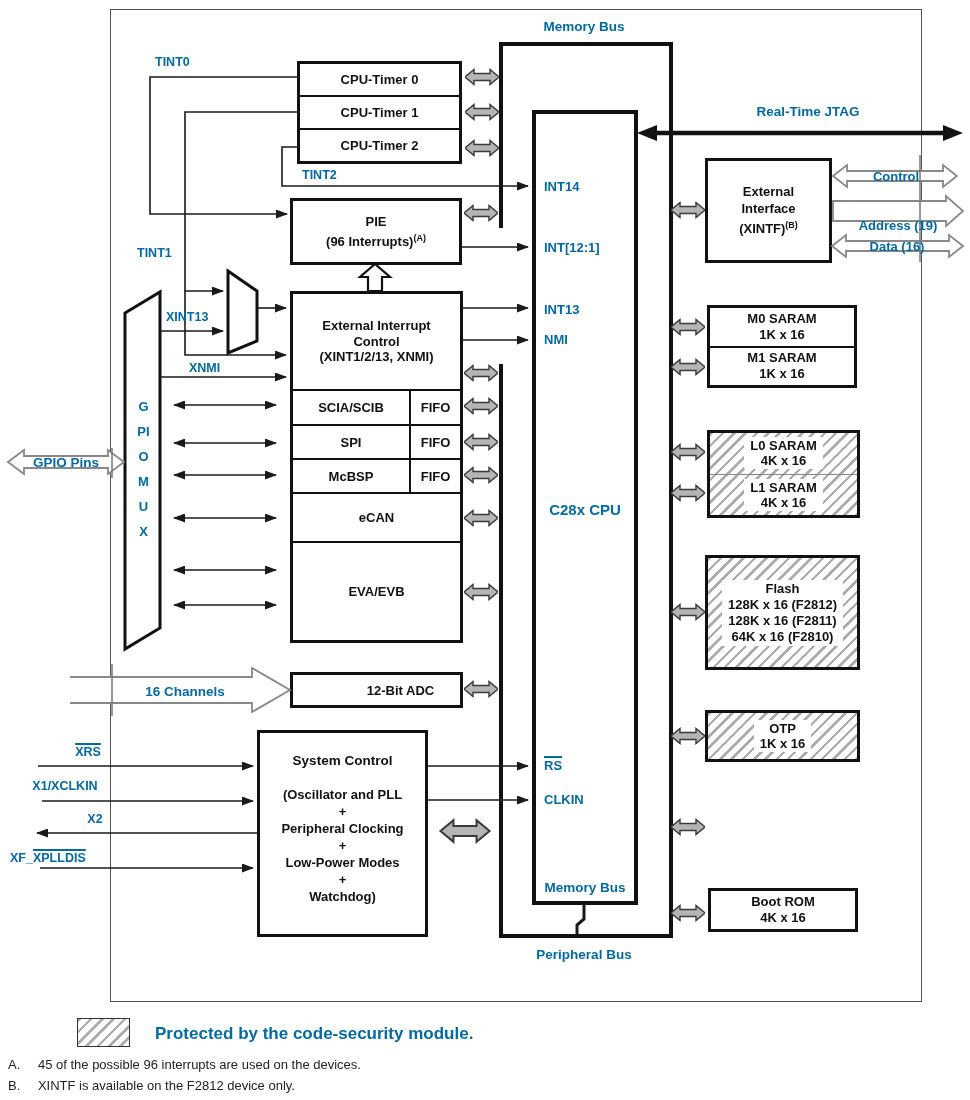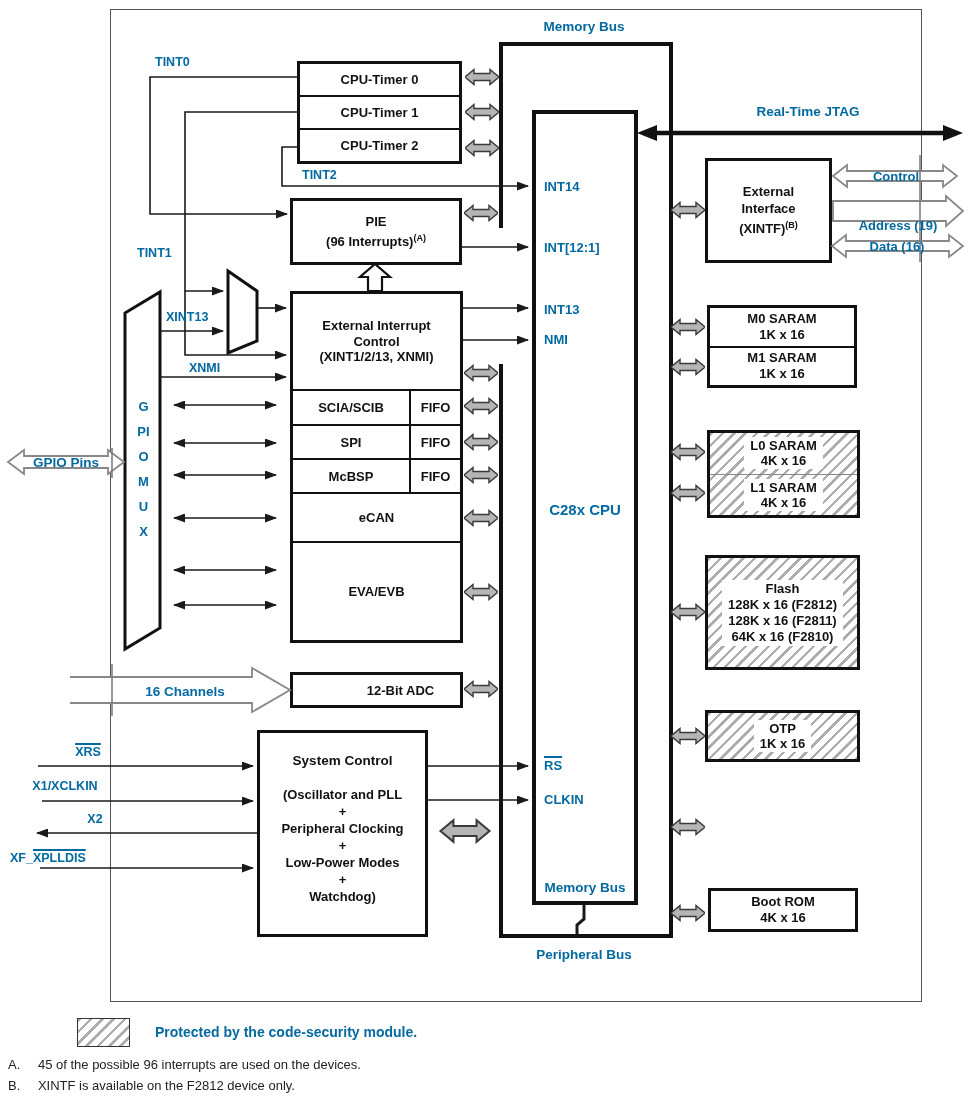--- a/index.html
+++ b/index.html
@@ -242,21 +242,21 @@
   <div class="lbl" style="left:544px;top:179px;">INT14</div>
   <div class="lbl" style="left:544px;top:240px;">INT[12:1]</div>
   <div class="lbl" style="left:544px;top:302px;">INT13</div>
   <div class="lbl" style="left:544px;top:332px;">NMI</div>
   <div class="lbl ctr" style="left:585px;top:501px;font-size:15px;">C28x CPU</div>
   <div class="lbl ovl" style="left:544px;top:758px;">RS</div>
   <div class="lbl" style="left:544px;top:792px;">CLKIN</div>
   <div class="lbl ctr" style="left:585px;top:880px;font-size:13.5px;">Memory Bus</div>
 
   <div class="abs hatch" style="left:77px;top:1018px;width:53px;height:29px;border:1.5px solid #333;box-sizing:border-box;z-index:2;"></div>
-  <div class="lbl" style="left:155px;top:1024px;font-size:14px;">Protected by the code-security module.</div>
+  <div class="lbl" style="left:155px;top:1024px;font-size:17px;">Protected by the code-security module.</div>
 
   <div class="abs" style="left:8px;top:1057px;font-size:13px;color:#222;z-index:6;">
     <span>A.</span>
     <span style="margin-left:14px;">45 of the possible 96 interrupts are used on the devices.</span>
   </div>
   <div class="abs" style="left:8px;top:1078px;font-size:13px;color:#222;z-index:6;">
     <span>B.</span>
     <span style="margin-left:14px;">XINTF is available on the F2812 device only.</span>
   </div>
 

